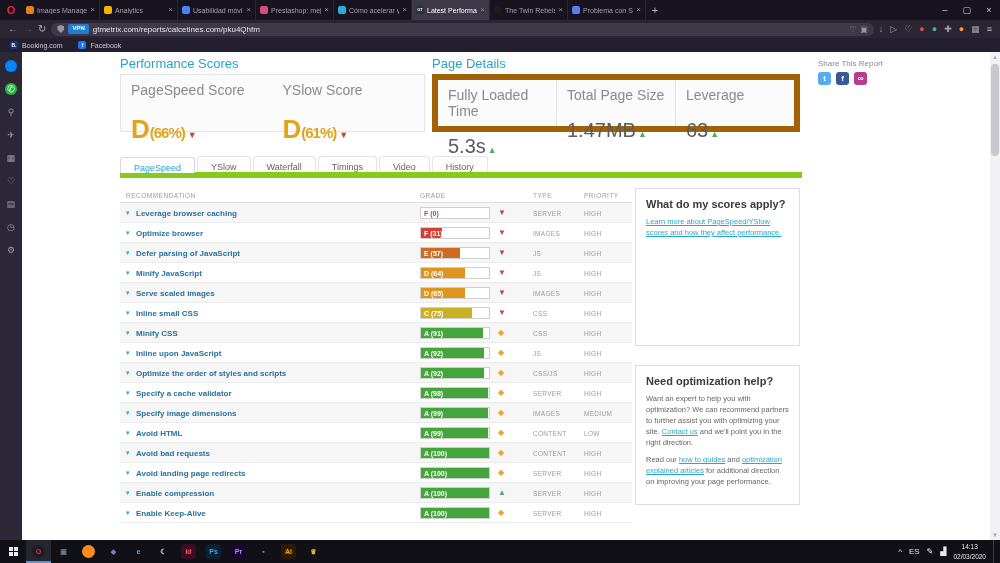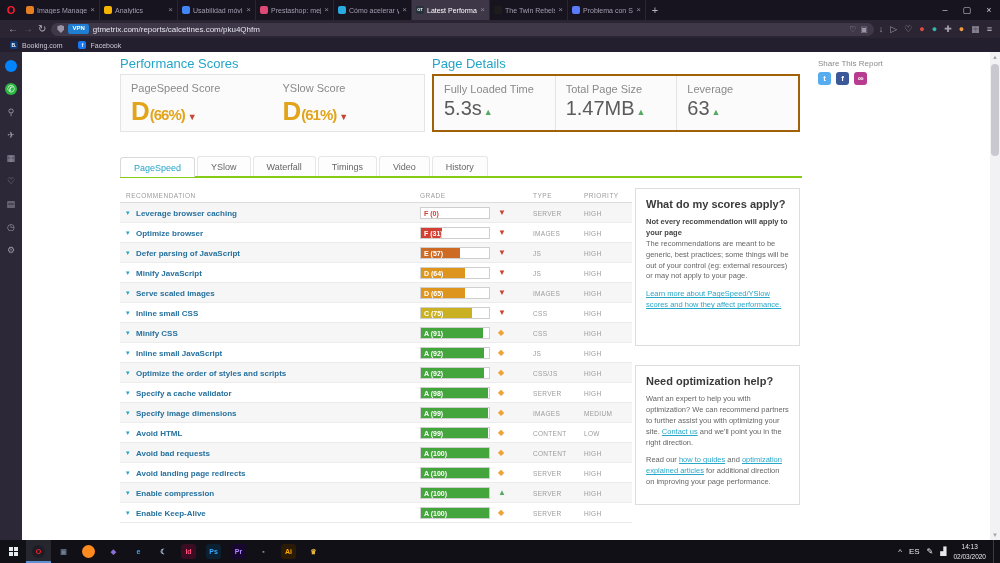--- a/index.html
+++ b/index.html
@@ -47,32 +47,32 @@
 
   
   .page { position:absolute; left:22px; top:52px; width:968px; height:488px; background:#fff; overflow:hidden; }
   .gt-h2 { position:absolute; color:#23a5c8; font-size:13px; font-weight:normal; }
   .share-label { position:absolute; left:796px; top:7px; font-size:8px; color:#8a8a8a; }
   .share-icons { position:absolute; left:796px; top:20px; display:flex; gap:5px; }
   .share-icon { width:13px; height:13px; border-radius:3px; color:#fff; font-size:8px; font-weight:bold; text-align:center; line-height:13px; }
 
   .scores-box { position:absolute; left:98px; top:22px; width:305px; height:58px; background:#fbfbfb; border:1px solid #e4e4e4; display:flex; }
   .score-cell { flex:1; padding:7px 10px; }
-  .cell-label { font-size:11px; color:#8a8a8a; margin-bottom:2px; }
+  .cell-label { font-size:14px; color:#8a8a8a; margin-bottom:16px; }
   .score-value { font-weight:bold; letter-spacing:-1px; display:flex; align-items:baseline; gap:1px; }
   .score-grade { font-size:26px; }
   .score-pct { font-size:15px; }
   .value-caret { font-size:9px; margin-left:2px; }
 
-  .details-box { position:absolute; left:410px; top:22px; width:368px; height:58px; background:#fbfbfb; border:2px solid #a16207; display:flex; }
+  .details-box { position:absolute; left:410px; top:22px; width:368px; height:58px; background:#fbfbfb; border:6px solid #a16207; display:flex; }
   .detail-cell { flex:1; padding:7px 10px; border-left:1px solid #e4e4e4; }
   .detail-cell:first-child { border-left:none; }
   .detail-value { font-size:20px; color:#5b5b5b; display:flex; align-items:baseline; }
 
-  .report-tabs { position:absolute; left:98px; top:104px; width:682px; height:22px; border-bottom:2px solid #84cc16; display:flex;text-align:right; }
+  .report-tabs { position:absolute; left:98px; top:104px; width:682px; height:22px; border-bottom:6px solid #84cc16; display:flex;text-align:right; }
   .rtab { padding:0 13px; line-height:20px; font-size:9px; color:#666; border:1px solid #e6e6e6; border-bottom:none; background:#fdfdfd; border-radius:3px 3px 0 0; margin-right:2px; }
   .rtab.active { background:#fff; border-color:#d9d9d9; color:#23a5c8; position:relative; top:1px; line-height:21px; }
 
   .table { position:absolute; left:98px; top:136px; width:512px; }
   .thead { position:relative; height:15px; font-size:6.5px; color:#9b9b9b; letter-spacing:0.5px; border-bottom:1px solid #dcdcdc; }
   .thead span { position:absolute; top:4px; }
   .h-rec { left:6px; } .h-grade { left:300px; } .h-type { left:413px; } .h-pri { left:464px; }
   .trow { position:relative; height:20px; border-bottom:1px solid #ececec; }
   .tbody .trow:nth-child(odd) { background:#f6f6f6; }
   .caret { position:absolute; left:6px; top:6px; font-size:7px; color:#2aa5c4; line-height:1; }
@@ -416,21 +416,21 @@
               <span class="fill" style="background: rgb(69, 165, 61); width: 91%;"></span>
               <span class="bar-label" style="color: rgb(255, 255, 255);">A (91)</span>
             </span>
             <span class="trend" style="color: rgb(239, 162, 54);">◆</span>
             <span class="t-type">CSS</span>
             <span class="t-pri">HIGH</span>
           </div>
 
           <div class="trow">
             <span class="caret"></span>
-            <span class="rec">Inline small JavaScript</span>
+            <span class="rec">Inline upon JavaScript</span>
             <span class="bar">
               <span class="fill" style="background: rgb(69, 165, 61); width: 92%;"></span>
               <span class="bar-label" style="color: rgb(255, 255, 255);">A (92)</span>
             </span>
             <span class="trend" style="color: rgb(239, 162, 54);">◆</span>
             <span class="t-type">JS</span>
             <span class="t-pri">HIGH</span>
           </div>
 
           <div class="trow">
@@ -527,24 +527,20 @@
             <span class="trend" style="color: rgb(239, 162, 54);">◆</span>
             <span class="t-type">SERVER</span>
             <span class="t-pri">HIGH</span>
           </div>
 
       </div>
     </div>
 
     <div class="infobox" id="box-scores">
       <h3>What do my scores apply?</h3>
-      <p>
-        <span class="lead">Not every recommendation will apply to your page</span>
-        <span>The recommendations are meant to be generic, best practices; some things will be out of your control (eg: external resources) or may not apply to your page.</span>
-      </p>
       <p>
         <span class="tlink">Learn more about PageSpeed/YSlow scores and how they affect performance.</span>
       </p>
     </div>
 
     <div class="infobox" id="box-help">
       <h3>Need optimization help?</h3>
       <p>
         <span>Want an expert to help you with optimization? We can recommend partners to further assist you with optimizing your site. </span><span class="tlink">Contact us</span><span> and we'll point you in the right direction.</span>
       </p>

